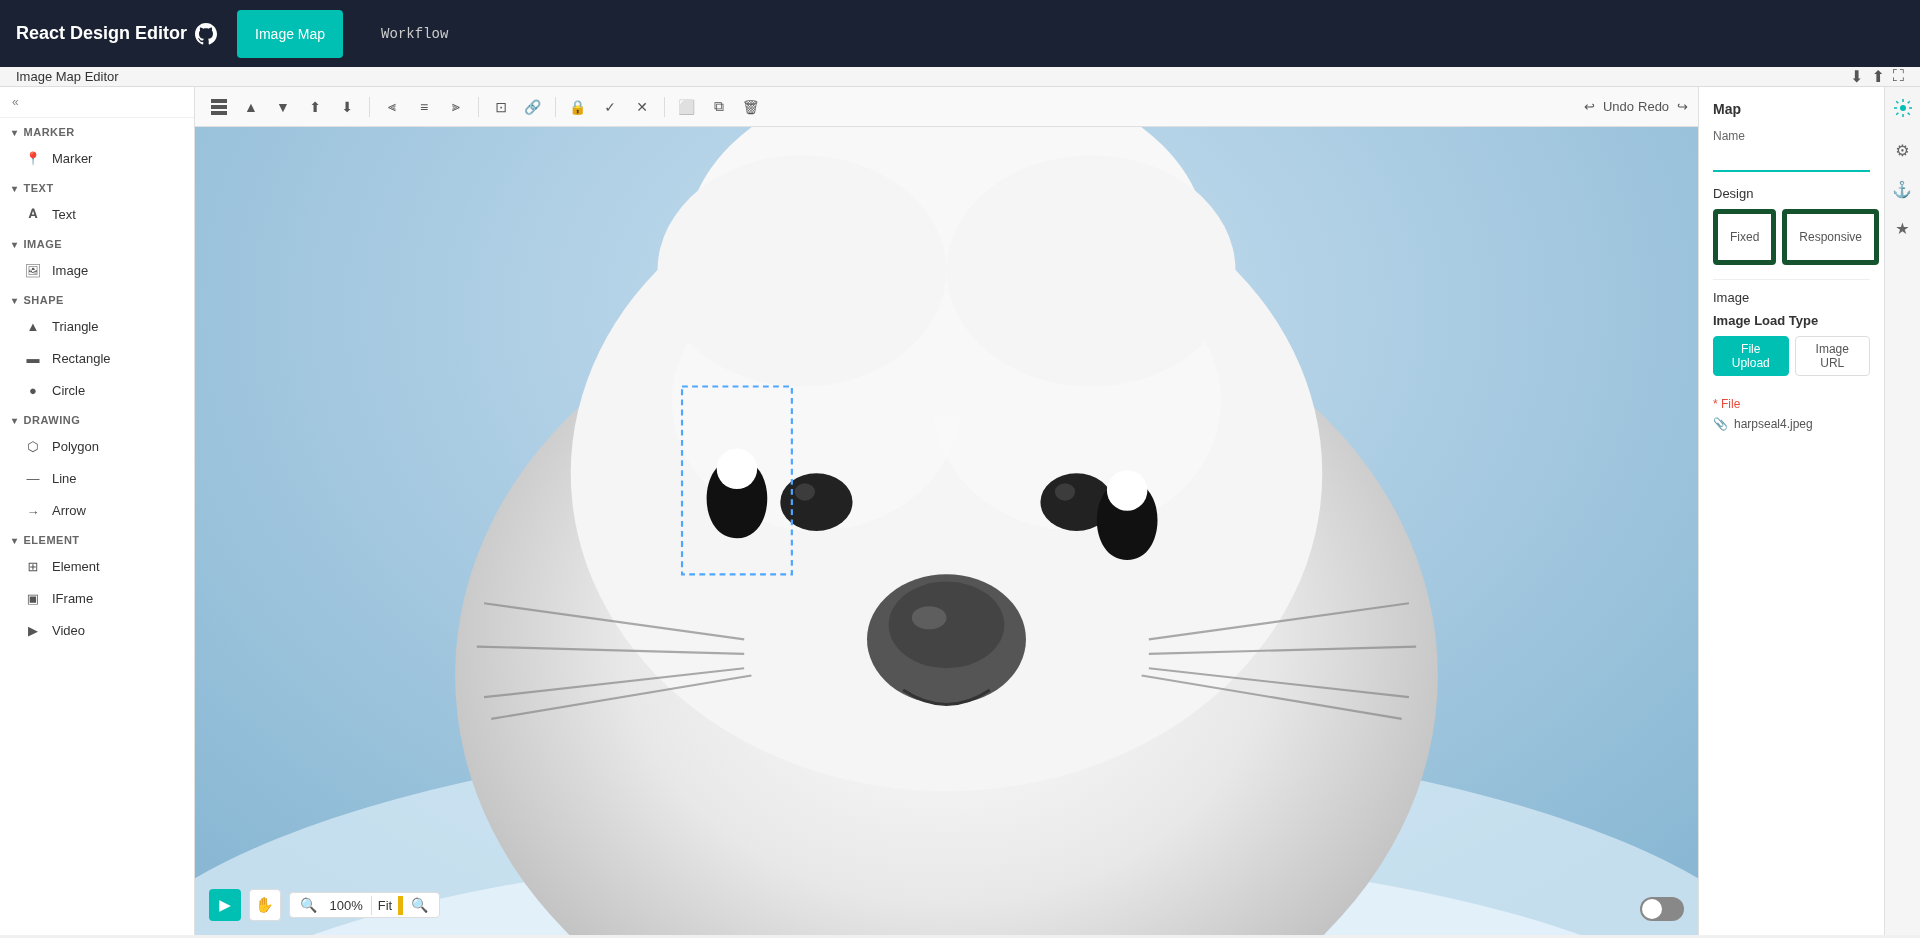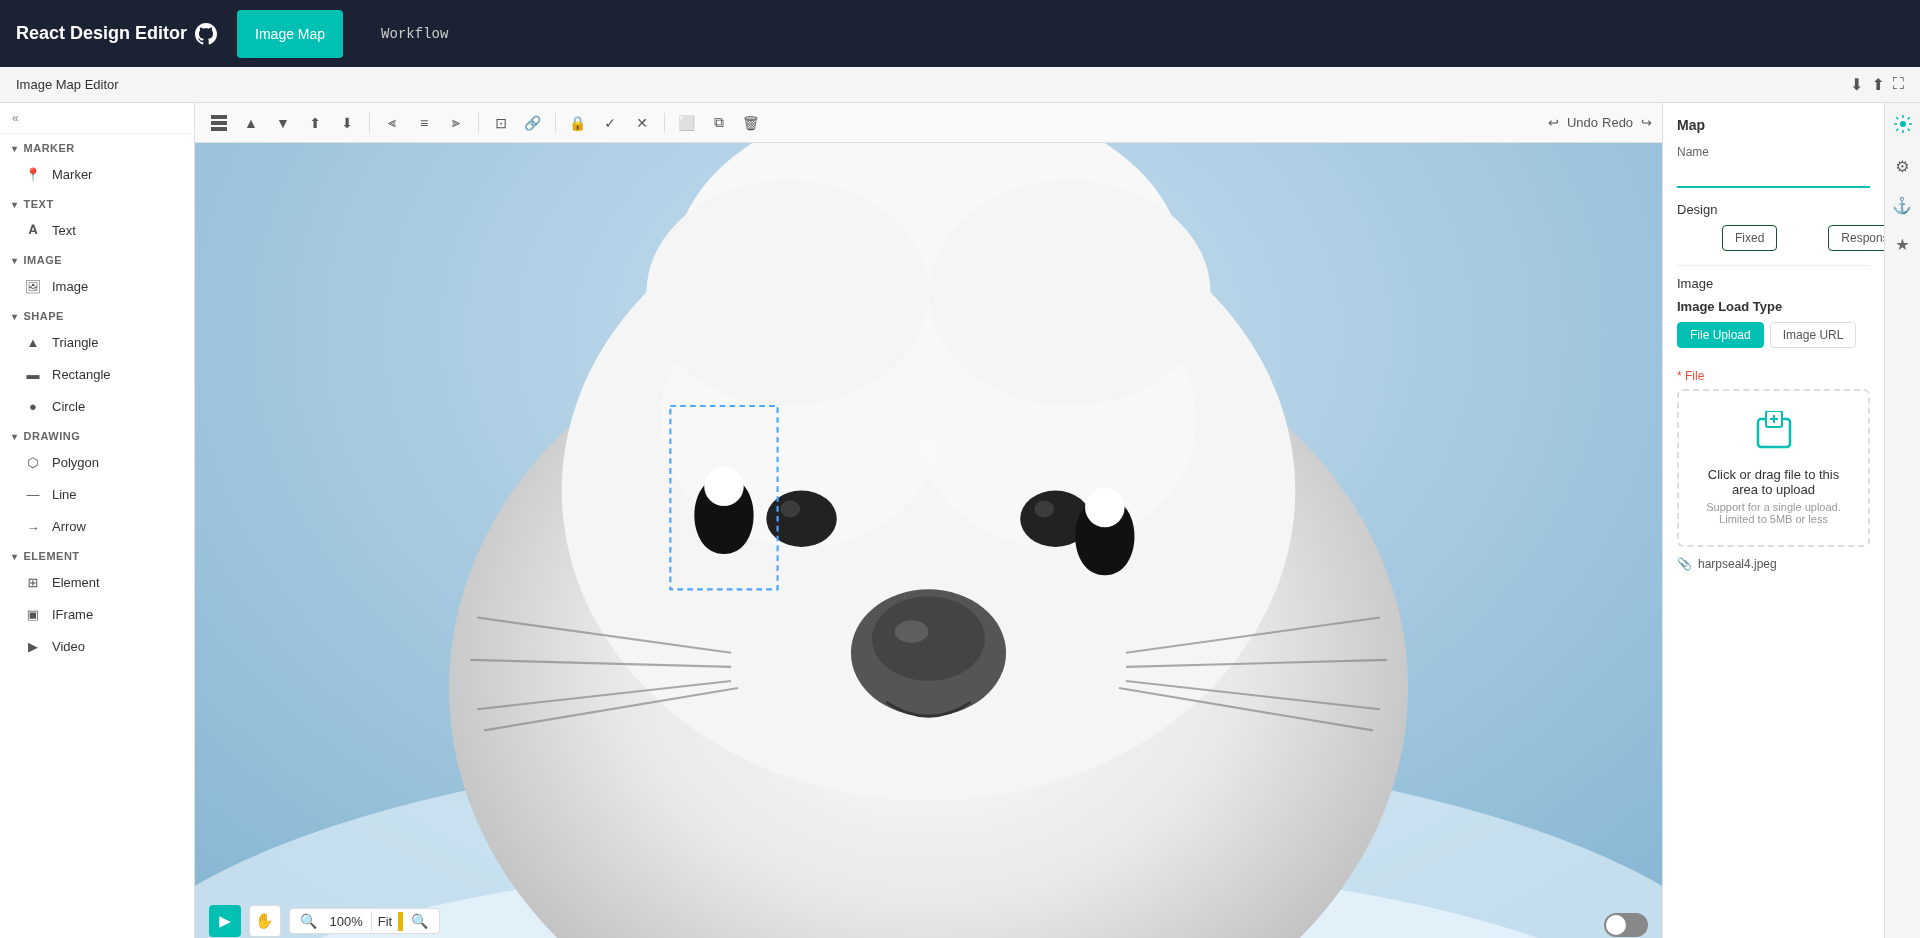--- a/index.html
+++ b/index.html
@@ -13,21 +13,21 @@
     #app-title { color: #fff; font-size: 18px; font-weight: 600; display: flex; align-items: center; gap: 8px; }
     #app-title .github-icon { width: 22px; height: 22px; fill: #fff; }
     .nav-btn {
       padding: 16px 18px; border-radius: 4px; font-size: 14px; cursor: pointer; border: none;
     }
     .nav-btn.active { background: #00bfb3; color: #fff; }
     .nav-btn.inactive { background: transparent; color: #ccc; font-family: Liberation Mono, monospace; }
 
     
     #sub-header {
-      background: #f5f5f5; height: 36px; display: flex; align-items: center; padding: 0 16px;
+      background: #f5f5f5; height: 20px; display: flex; align-items: center; padding: 0 16px;
       font-size: 13px; color: #333; border-bottom: 1px solid #ddd;
       justify-content: space-between;
     }
     .sub-header-icons { display: flex; gap: 8px; }
     .sub-header-icon { cursor: pointer; color: #555; font-size: 16px; }
 
     
     #main-layout { display: flex; height: calc(938px - 54px - 36px); }
 
     
@@ -98,42 +98,42 @@
       width: 44px; height: 24px; background: #888; border-radius: 12px;
       position: relative; cursor: pointer;
     }
     .toggle-switch .knob {
       width: 20px; height: 20px; background: #fff; border-radius: 50%;
       position: absolute; top: 2px; left: 2px; transition: left 0.2s;
     }
 
     
     #right-panel {
-      width: 258px; background: #fff; border-left: 1px solid #e0e0e0;
+      width: 222px; background: #fff; border-left: 1px solid #e0e0e0;
       display: flex; flex-shrink: 0;
     }
     #right-sidebar-icons {
       width: 36px; background: #f5f5f5; border-left: 1px solid #e0e0e0;
       display: flex; flex-direction: column; align-items: center; padding-top: 8px; gap: 12px;
     }
     .right-icon-btn { cursor: pointer; color: #666; font-size: 16px; padding: 4px; }
     .right-icon-btn.active { color: #00bfb3; }
     #right-content { flex: 1; padding: 14px 14px; overflow-y: auto; }
 
     .right-section-title { font-size: 14px; font-weight: 600; color: #333; margin-bottom: 12px; }
     .right-field-label { font-size: 12px; color: #666; margin-bottom: 4px; }
     .right-input {
       width: 100%; border: none; border-bottom: 2px solid #00bfb3; outline: none;
       padding: 4px 0; font-size: 13px; color: #333; background: transparent; margin-bottom: 14px;
     }
     .right-group-label { font-size: 13px; color: #333; font-weight: 500; margin-bottom: 8px; }
     .layout-options { display: flex; gap: 6px; margin-bottom: 14px; }
     .layout-opt {
-      padding: 5px 12px; border-radius: 4px; font-size: 12px; cursor: pointer;
-      border: 1px solid #14532d; background: #fff; color: #555; margin-left: 45px;
+      padding: 16px 12px; border-radius: 4px; font-size: 12px; cursor: pointer;
+      border: 5px solid #14532d; background: #fff; color: #555;
     }
     .layout-opt.active { background: #00bfb3; color: #fff; border-color: #00bfb3; }
     .right-divider { height: 1px; background: #eee; margin: 10px 0; }
     .image-load-label { font-size: 13px; color: #333; font-weight: 700; margin-bottom: 8px; }
     .load-type-options { display: flex; gap: 6px; margin-bottom: 21px; }
     .load-type-opt {
       padding: 5px 12px; border-radius: 4px; font-size: 12px; cursor: pointer;
       border: 1px solid #ddd; background: #fff; color: #555;
     }
     .load-type-opt.active { background: #00bfb3; color: #fff; border-color: #00bfb3; }
@@ -411,32 +411,20 @@
 
       <div class="right-group-label">Image</div>
 
       <div class="image-load-label">Image Load Type</div>
       <div class="load-type-options">
         <button class="load-type-opt active">File Upload</button>
         <button class="load-type-opt">Image URL</button>
       </div>
 
       <div class="file-label">* File</div>
-      <div class="file-upload-area">
-        <div class="file-upload-icon">
-          <svg width="40" height="40" viewBox="0 0 40 40" fill="none" xmlns="http://www.w3.org/2000/svg">
-            <rect x="4" y="8" width="32" height="28" rx="3" stroke="#00bfb3" stroke-width="2.5" fill="none"></rect>
-            <rect x="12" y="0" width="16" height="16" rx="2" fill="#fff" stroke="#00bfb3" stroke-width="2"></rect>
-            <line x1="20" y1="4" x2="20" y2="12" stroke="#00bfb3" stroke-width="2"></line>
-            <line x1="16" y1="8" x2="24" y2="8" stroke="#00bfb3" stroke-width="2"></line>
-          </svg>
-        </div>
-        <div class="file-upload-text">Click or drag file to this area to upload</div>
-        <div class="file-upload-hint">Support for a single upload. Limited to 5MB or less</div>
-      </div>
       <div class="file-attached">
         <span class="file-attached-icon">📎</span>
         <span>harpseal4.jpeg</span>
       </div>
     </div>
 
     <div id="right-sidebar-icons">
       <div class="right-icon-btn active">
         <svg width="18" height="18" viewBox="0 0 18 18" fill="currentColor">
             <circle cx="9" cy="9" r="3"></circle>

